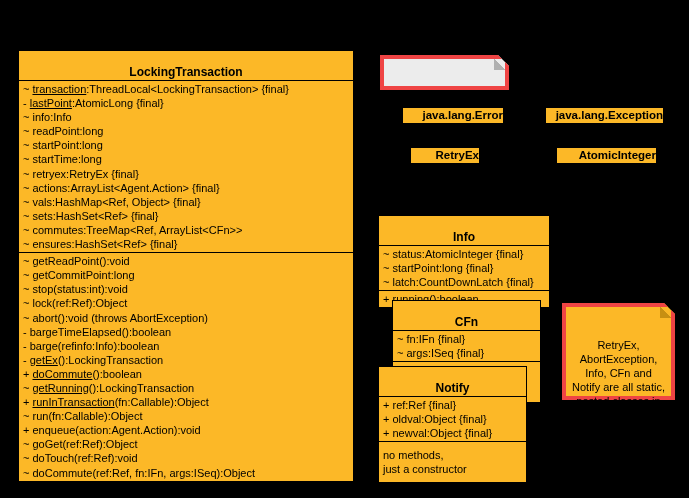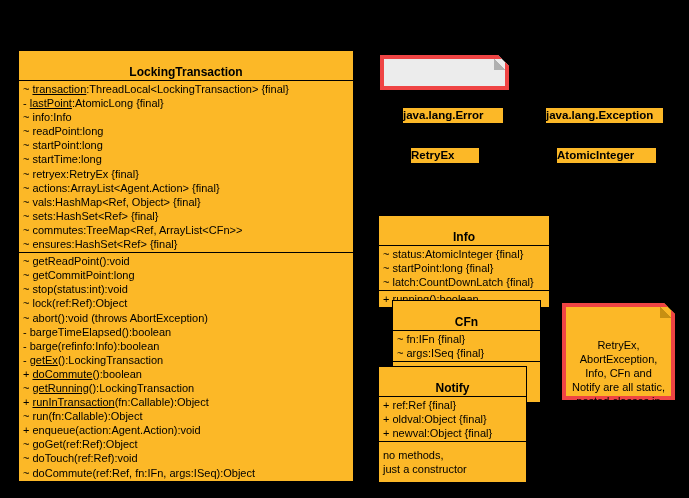--- a/index.html
+++ b/index.html
@@ -25,21 +25,21 @@
   .member-row {
     font-size: 11px; line-height: 14.1px;
     padding: 0 4px; white-space: nowrap;
   }
   .static-underline { text-decoration: underline; }
   .small-class {
     position: absolute;
     background: var(--class-fill, #fcb827);
     border: 1px solid #000; box-sizing: border-box;
     font-weight: bold; font-size: 11.5px;
-    text-align: left; line-height: 15px;
+    text-align: right; line-height: 15px;
   }
   .note {
     position: absolute; box-sizing: border-box;
     font-size: 11px; line-height: 14px;
     text-align: center; white-space: pre-line;
     padding: 3px 4px; border: 4px solid #ef4444;
     clip-path: polygon(0 0, calc(100% - 11px) 0, 100% 11px, 100% 100%, 0 100%);
   }
   .note .fold { position: absolute; top: 0; right: 0; width: 11px; height: 11px; }
   .note-gray { background: var(--note-fill, #ececec); }

